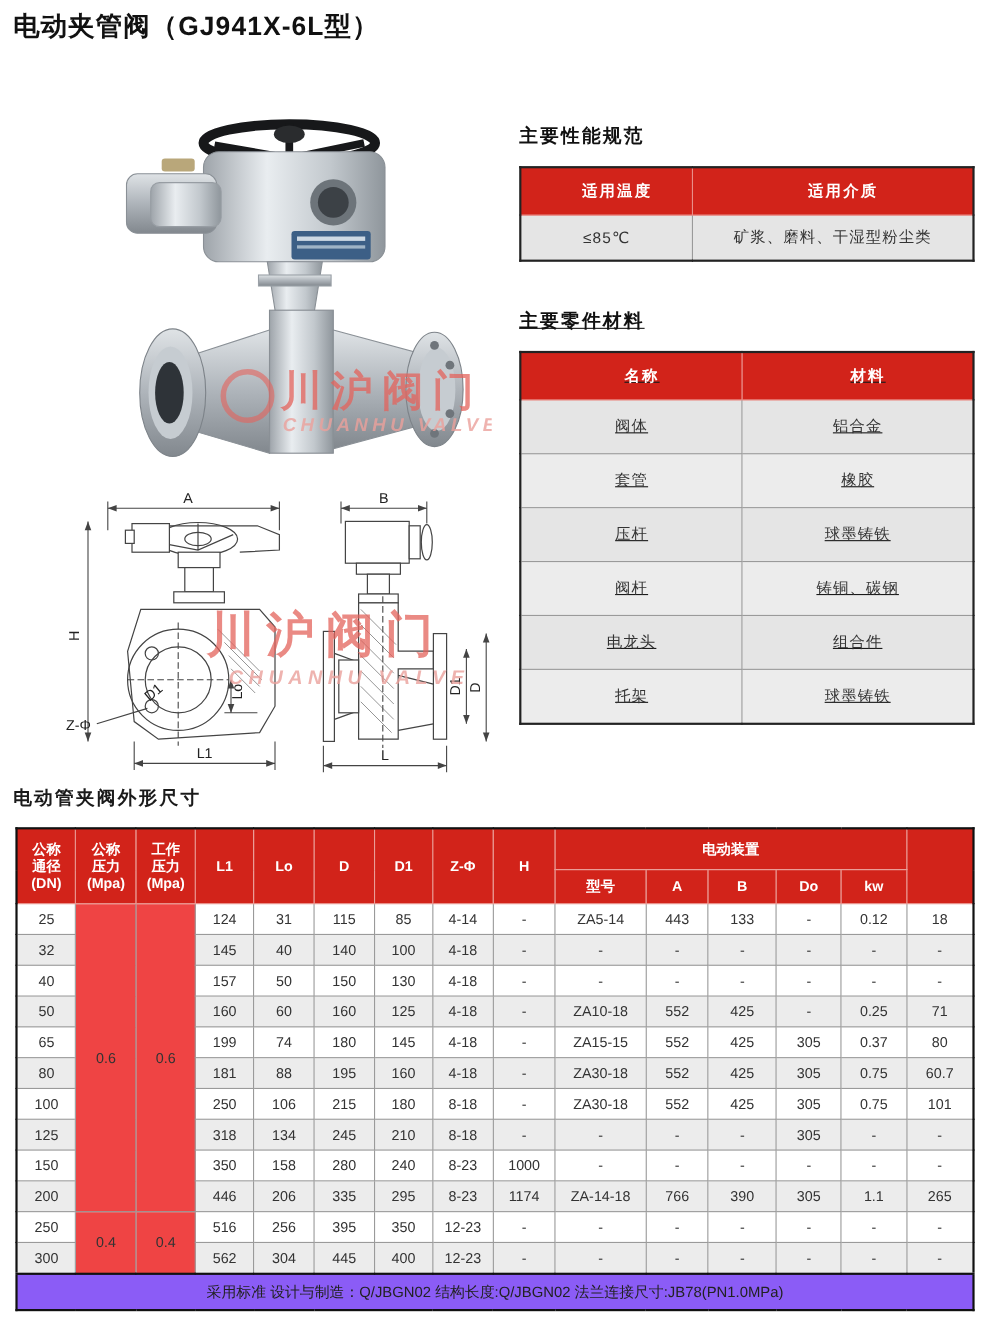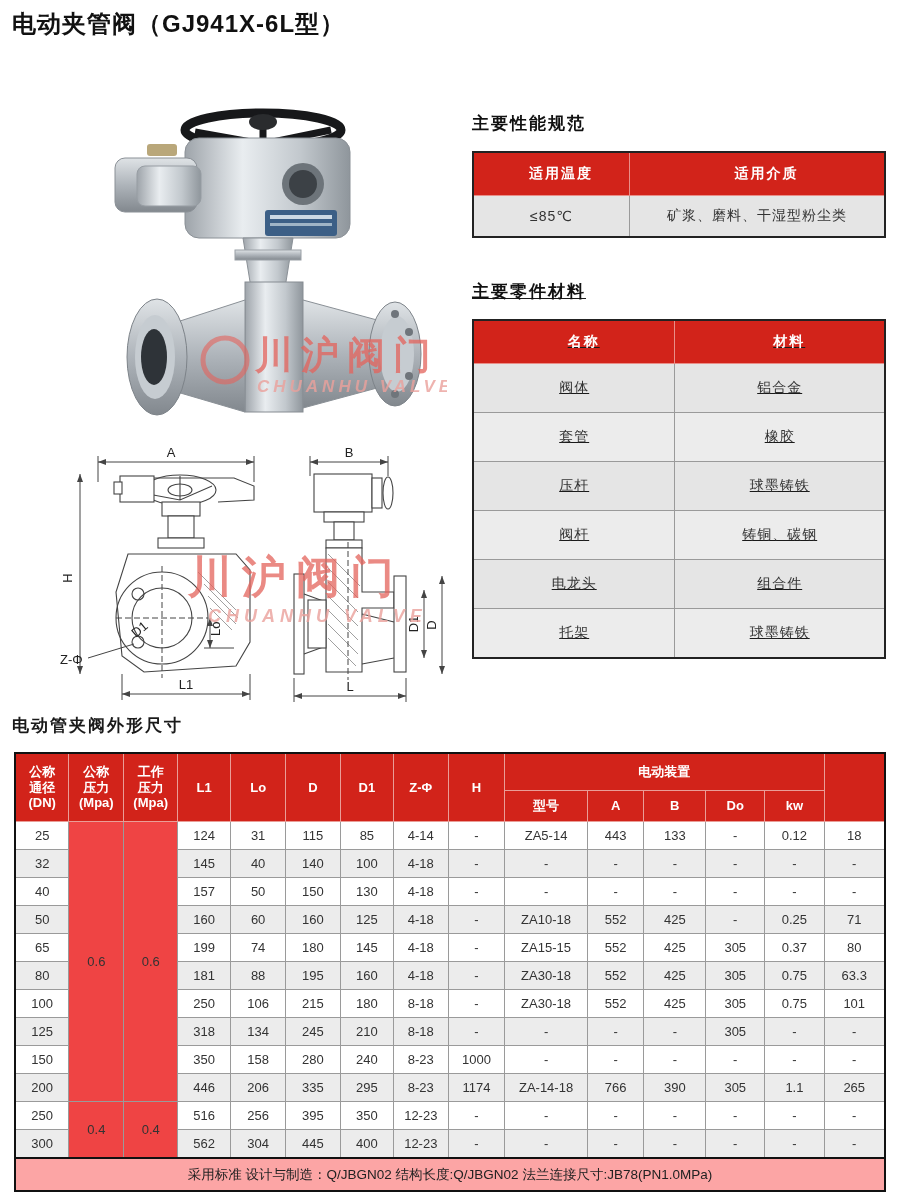--- a/index.html
+++ b/index.html
@@ -49,21 +49,21 @@
     border:1px solid #ea9d97;font-size:13px;line-height:1.2;padding:2px 0;
   }
   table.dims thead tr.h1 th{height:32px;}
   table.dims thead tr.h2 th{height:26px;}
   table.dims td{
     border:1px solid #9a9a9a;text-align:center;font-size:13px;color:#333;
     height:27px;padding:0;background:#fff;
   }
   table.dims tbody tr:nth-child(even) td{background:#ececec;}
   table.dims tbody td.merged{background:#ef4444;}
-  table.dims tfoot td{height:31px;font-size:13.5px;color:#222;background:#fca5a5;border-top:2px solid #111;}
+  table.dims tfoot td{height:31px;font-size:13.5px;color:#222;background:#8b5cf6;border-top:2px solid #111;}
   .ln{stroke:#444;stroke-width:1.1;fill:none;}
   .lnf{stroke:#444;stroke-width:1.1;fill:#fff;}
   .dim{stroke:#444;stroke-width:1;fill:none;}
   .dtxt{font-size:13px;fill:#222;font-family:"Liberation Sans",sans-serif;}
   .hatch{stroke:#777;stroke-width:.7;}
 </style>
 </head>
 <body>
 
 <div class="page-title">电动夹管阀（GJ941X-6L型）</div>
@@ -427,21 +427,21 @@
         <td>88</td>
         <td>195</td>
         <td>160</td>
         <td>4-18</td>
         <td>-</td>
         <td>ZA30-18</td>
         <td>552</td>
         <td>425</td>
         <td>305</td>
         <td>0.75</td>
-        <td>63.3</td>
+        <td>60.7</td>
       </tr>
       <tr>
         <td>100</td>
         <td>250</td>
         <td>106</td>
         <td>215</td>
         <td>180</td>
         <td>8-18</td>
         <td>-</td>
         <td>ZA30-18</td>

